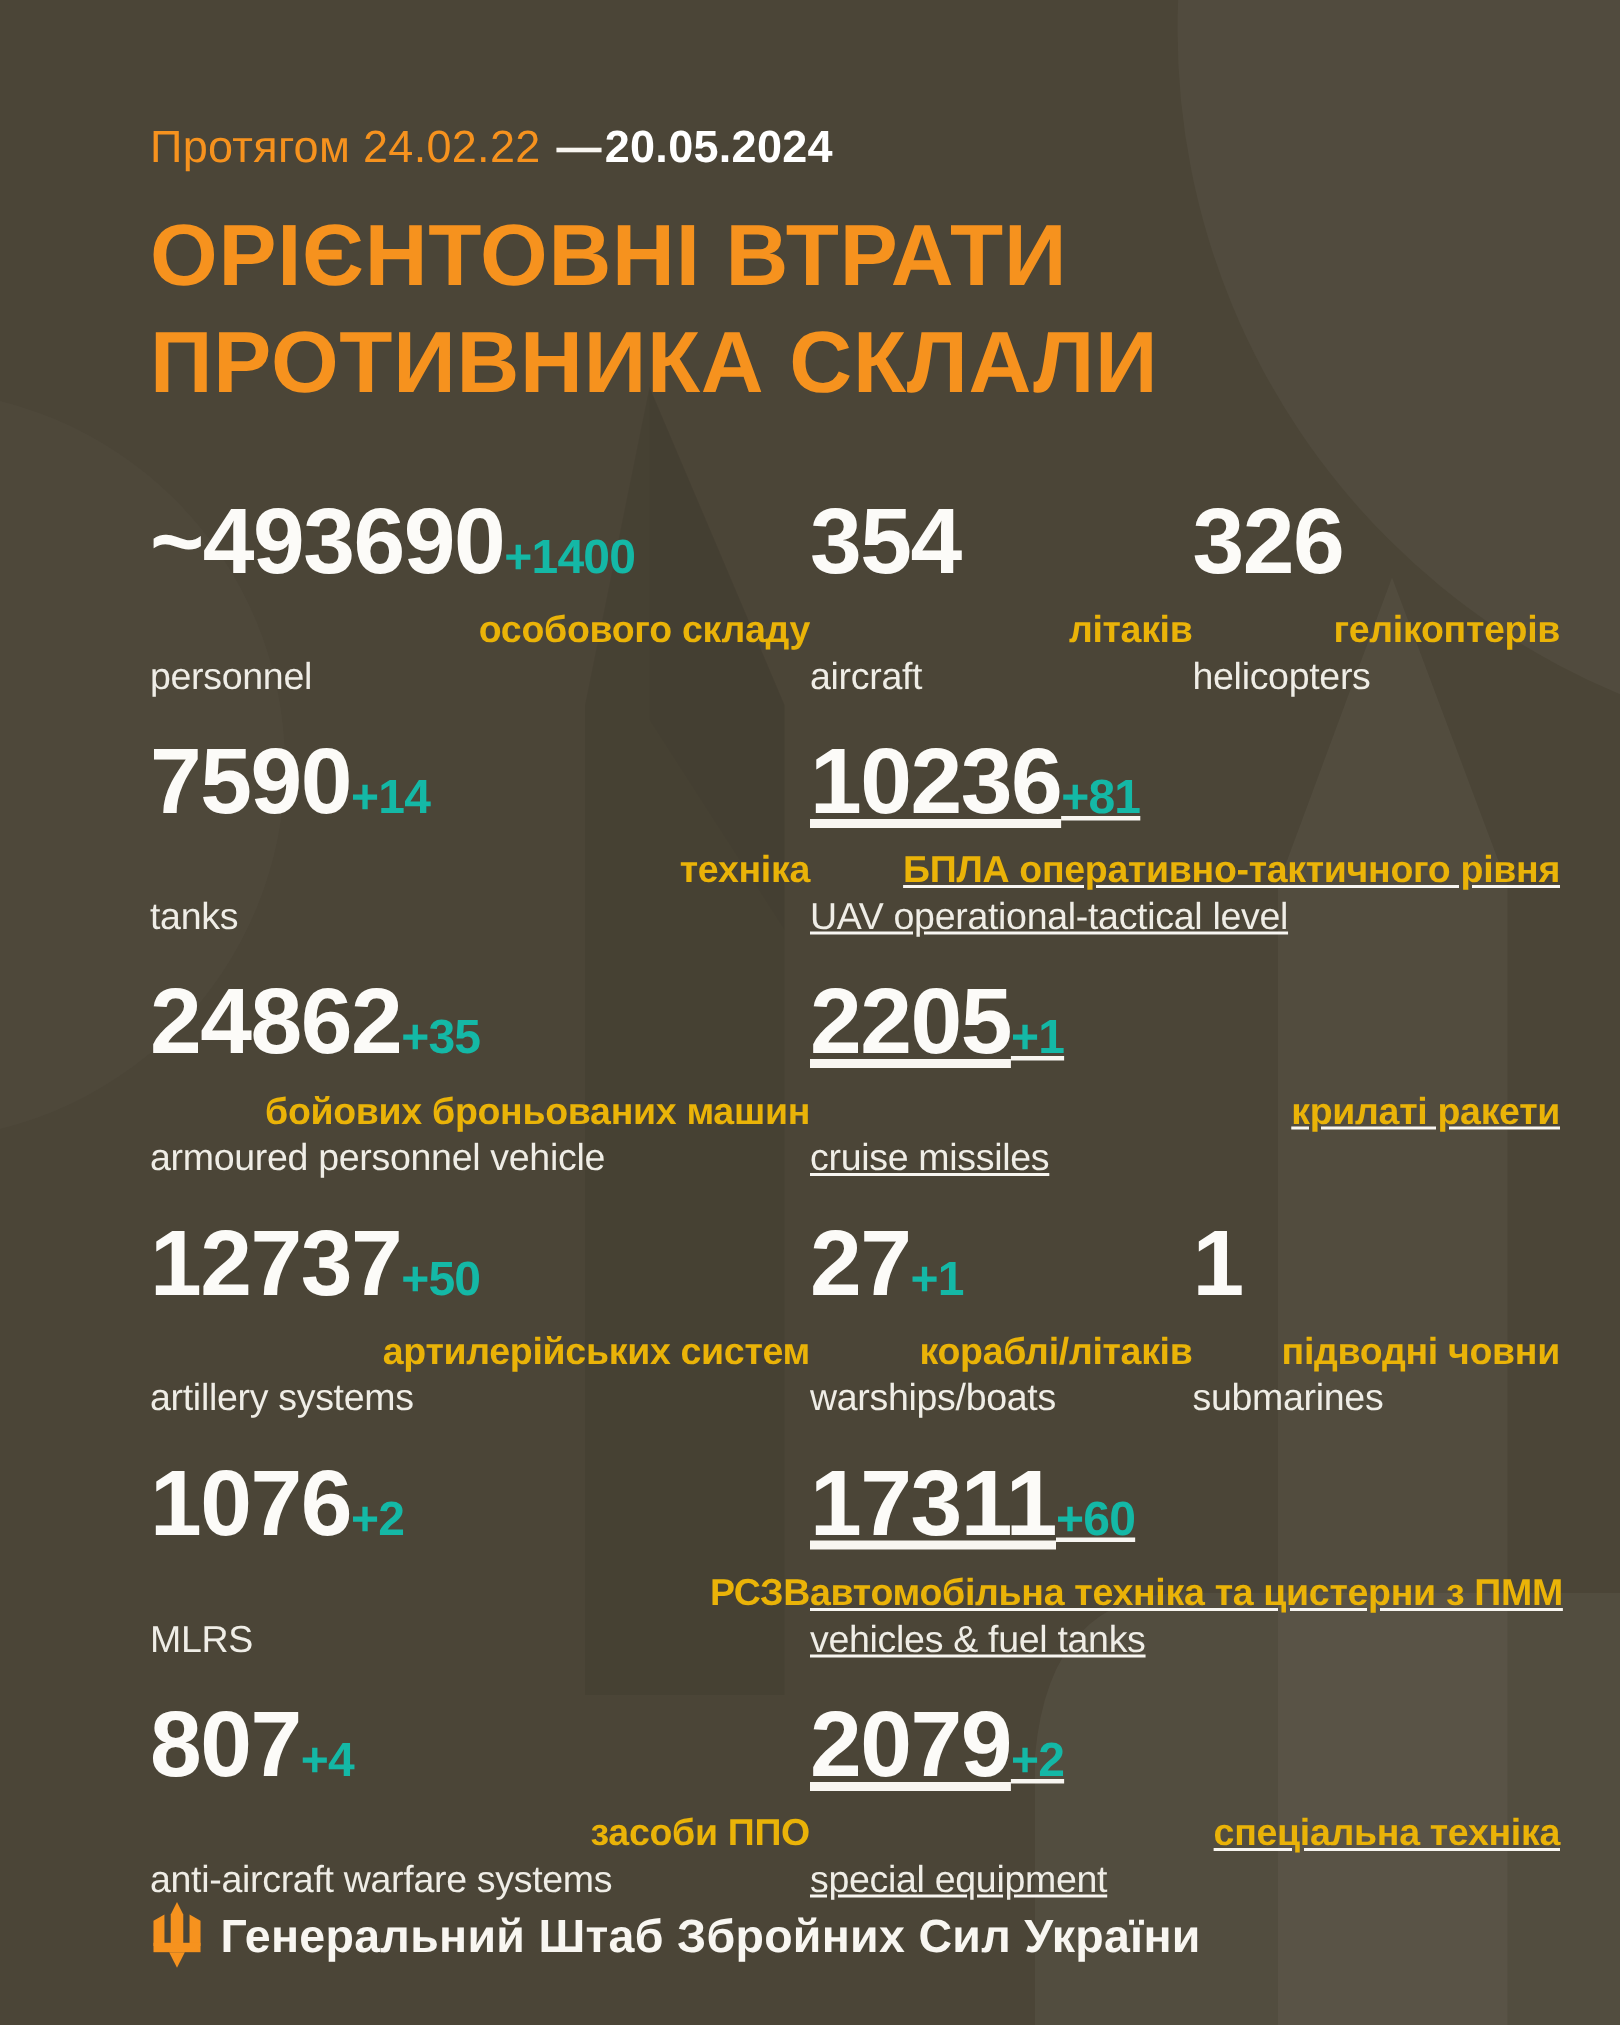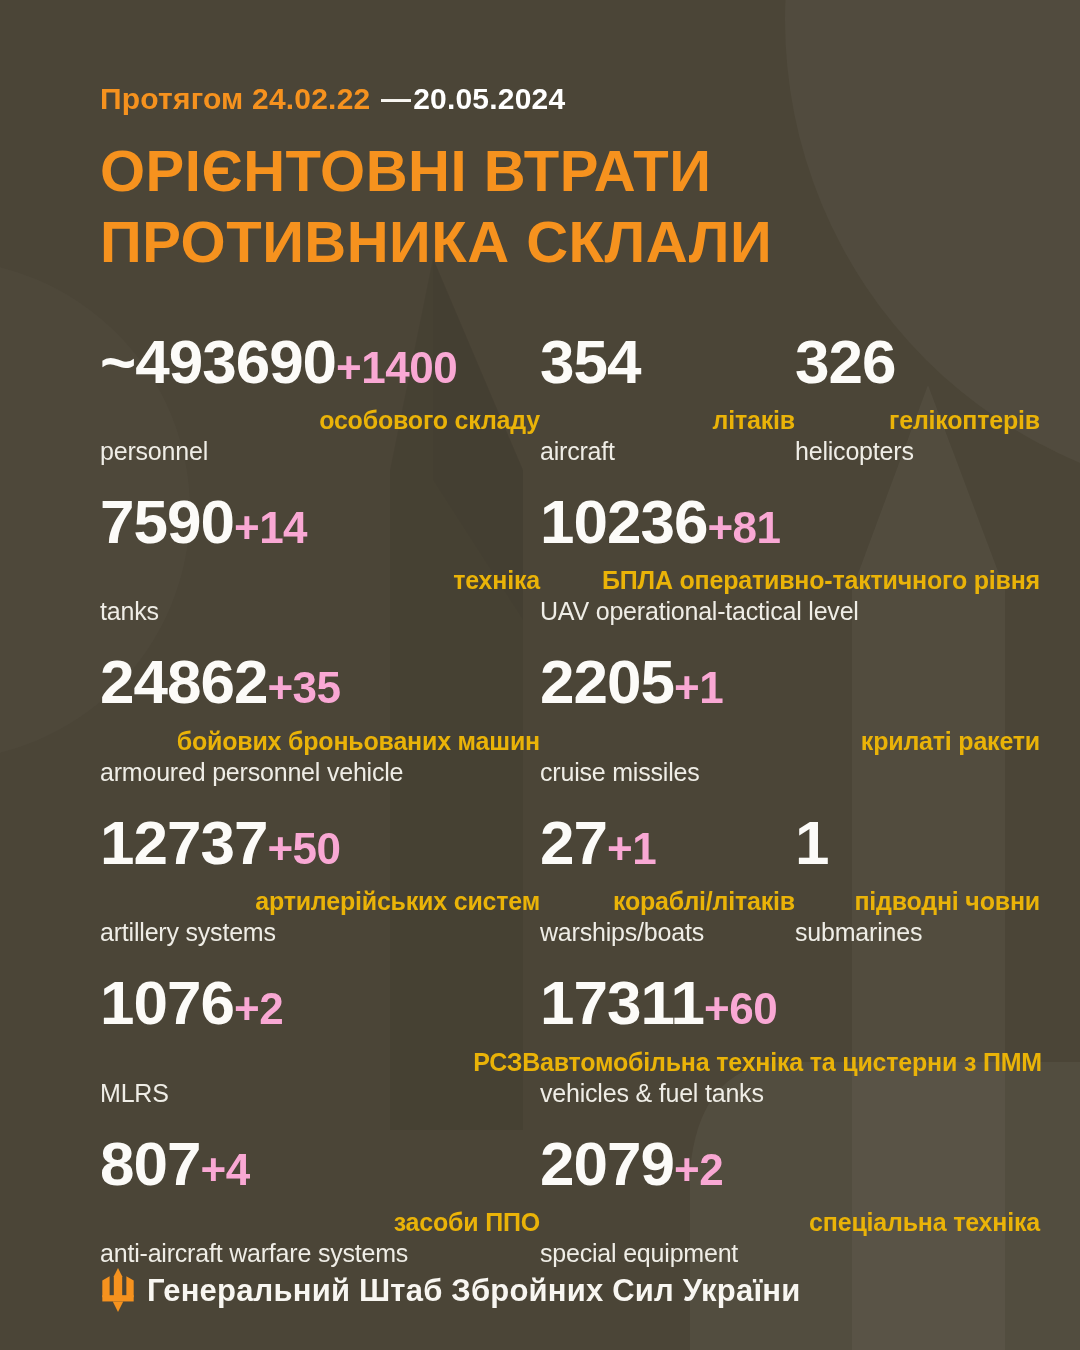--- a/index.html
+++ b/index.html
@@ -8,32 +8,32 @@
     background:#4B4537;
     font-family:"Liberation Sans", sans-serif;
     position:relative;
     overflow:hidden;
     color:#F8F6F1;
   }
   .watermark{position:absolute;inset:0;z-index:0;pointer-events:none;}
   .content{position:relative;z-index:1;display:flex;flex-direction:column;height:100%;
     padding:82px 40px 66px 100px;box-sizing:border-box;}
   .date-line{font-size:30px;font-weight:600;letter-spacing:.2px;margin-bottom:20px;}
-  .date-prefix{color:#F6921E;font-weight:700;}
+  .date-prefix{color:#F6921E;font-weight:400;}
   .date-sep{color:#F8F6F1;font-weight:700;padding:0 2px;}
   .date-current{color:#FFFFFF;font-weight:800;margin-top:39px;}
   .title{color:#F6921E;font-weight:800;font-size:58px;line-height:1.22;
     letter-spacing:.5px;text-transform:uppercase;margin:0 0 52px 0;}
   .rows{display:flex;flex-direction:column;gap:24px;}
   .row{display:grid;grid-template-columns:440px 255px 1fr;column-gap:0;}
   .cell{min-width:0;}
-  .cell.span2{grid-column:2 / span 2;}
+  .cell.span2{grid-column:2 / span 2;text-decoration:underline;}
   .num-line{display:flex;align-items:baseline;white-space:nowrap;}
   .num{font-size:62px;line-height:1.04;font-weight:800;color:#FCFBF8;letter-spacing:-1px;}
-  .delta{font-size:44px;font-weight:800;color:#f9a8d4;letter-spacing:-.5px;}
+  .delta{font-size:32px;font-weight:800;color:#14b8a6;letter-spacing:-.5px;}
   .label-uk{font-size:25px;font-weight:700;color:#eab308;margin-top:12px;
     letter-spacing:-.2px;white-space:nowrap;text-align:right;}
   .label-en{font-size:25px;font-weight:400;color:#EFEDE6;margin-top:2px;
     letter-spacing:-.2px;white-space:nowrap;}
   .footer{margin-top:auto;display:flex;align-items:center;gap:11px;}
   .trident{width:36px;height:46px;flex:0 0 auto;}
   .footer-text{font-size:31px;font-weight:700;color:#F8F6F1;letter-spacing:.2px;}
 </style>
 </head>
 <body>

